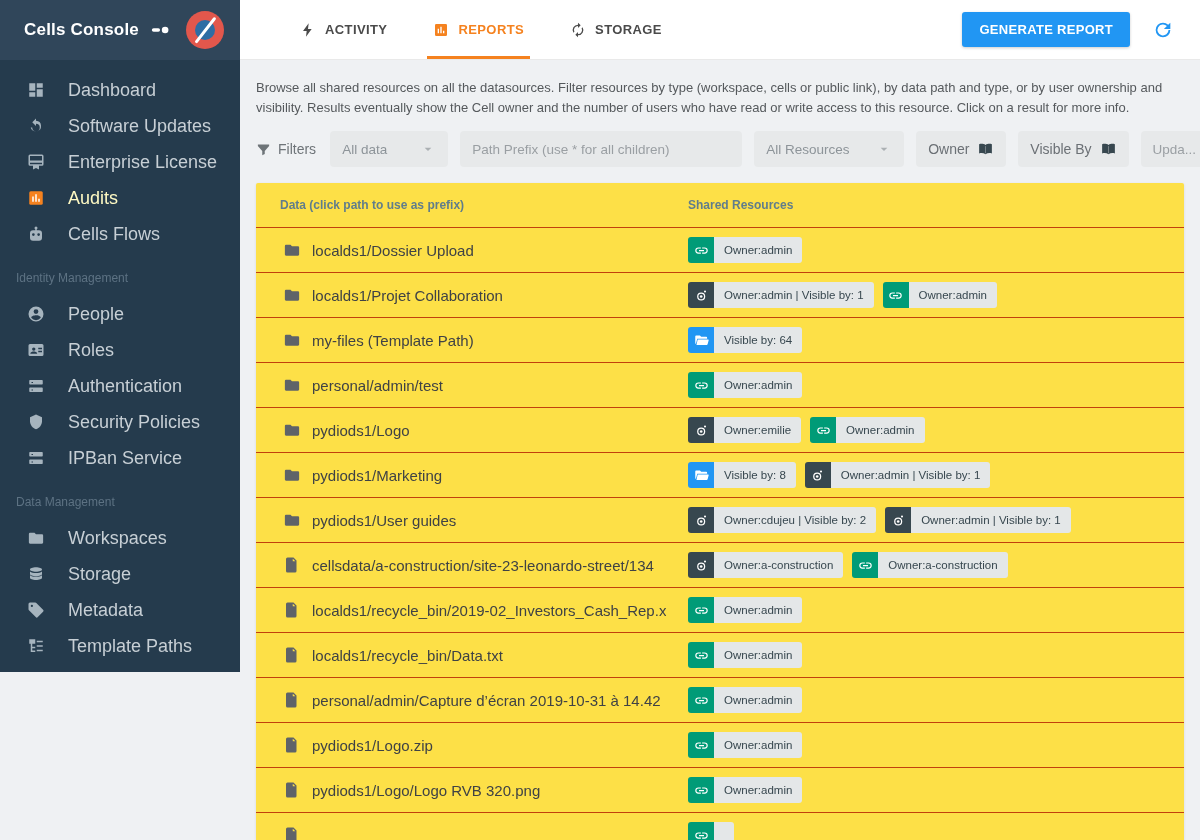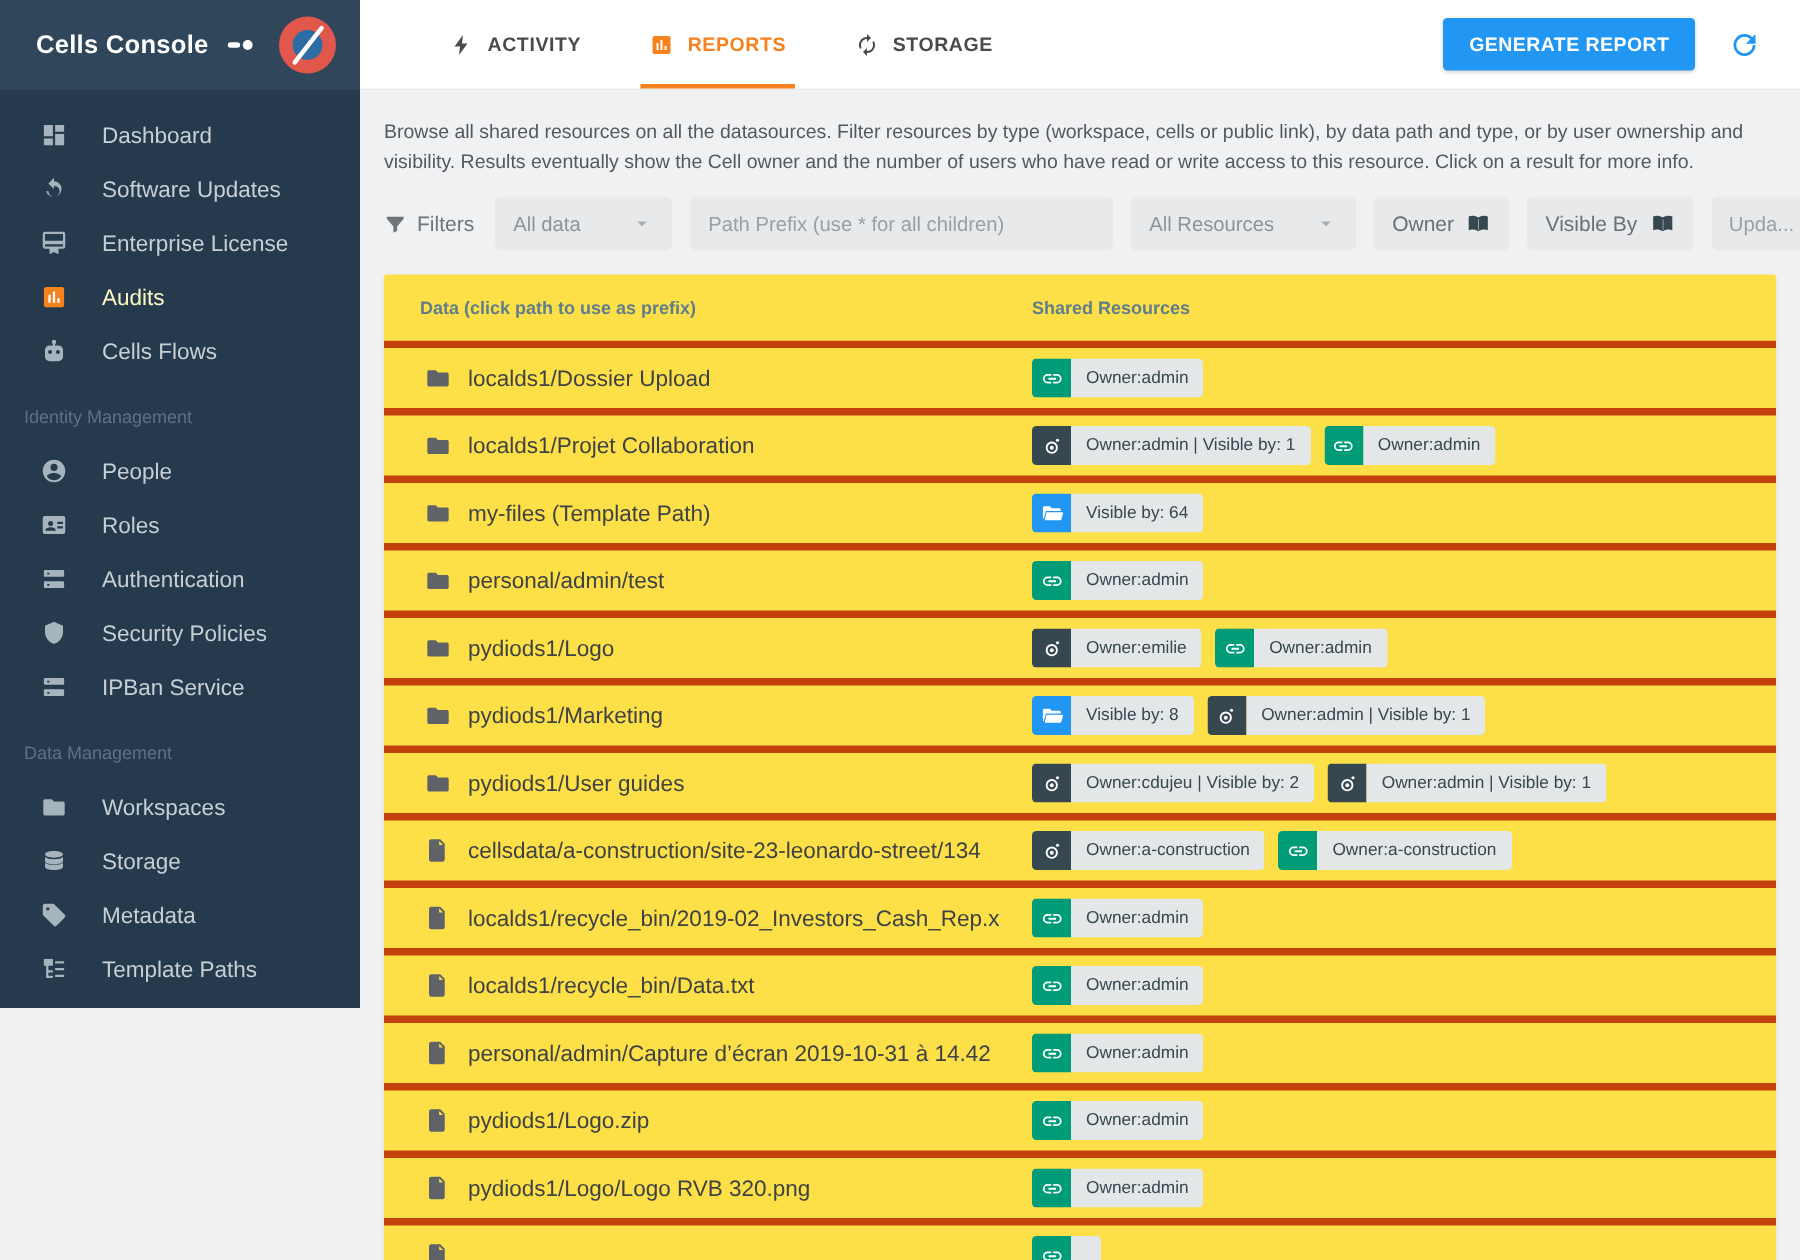--- a/index.html
+++ b/index.html
@@ -13,21 +13,21 @@
   .app-title { color:#FFFFFF; font-size:17px; font-weight:bold; letter-spacing:.2px; }
   .toggle-ic { margin-left:auto; margin-right:14px; color:#FFFFFF; }
   .toggle-ic svg { width:22px; height:22px; }
   .logo { width:38px; height:38px; border-radius:50%; background:#E2574C; position:relative; overflow:hidden; flex:none; }
   .logo-ball { position:absolute; left:9px; top:9px; width:20px; height:20px; border-radius:50%; background:#2E6DA4; }
   .logo-line { position:absolute; left:18px; top:3px; width:2.5px; height:32px; background:#FFFFFF; border-radius:2px; transform:rotate(38deg); }
   .sidebar-nav { padding-top:12px; flex:1; overflow:hidden; }
   .side-item { height:36px; display:flex; align-items:center; padding-left:26px; cursor:pointer; }
   .side-icon { width:20px; display:flex; justify-content:center; color:#A6B4BE; }
   .side-icon svg { width:18px; height:18px; fill:currentColor; }
-  .side-label { margin-left:22px; font-size:15px; color:#C7CfD5; }
+  .side-label { margin-left:22px; font-size:18px; color:#C7CfD5; }
   .side-item.active .side-label { color:#fef9c3; }
   .side-item.active .side-icon { color:#F5821F; }
   .side-section { height:36px; margin-top:8px; display:flex; align-items:center; padding-left:16px; font-size:12px; color:#5D7283; }
 
   
   .main-col { flex:1; display:flex; flex-direction:column; min-width:0; }
 
   
   .topbar { height:60px; background:#FFFFFF; border-bottom:1px solid #E9E9E9; display:flex; align-items:stretch; padding-left:60px; flex:none; }
   .tabs { display:flex; gap:46px; }
@@ -57,21 +57,21 @@
   .chip-user { color:#6B7075; gap:8px; font-size:14px; }
   .chip-user svg { width:17px; height:17px; fill:#37474F; }
   .chip-upda { width:68px; overflow:hidden; white-space:nowrap; }
 
   
   .card { background:#fde047; border-radius:2px 2px 0 0; box-shadow:0 1px 3px rgba(0,0,0,.09); flex:1; overflow:hidden; display:flex; flex-direction:column; }
   .thead { display:flex; align-items:center; height:44px; flex:none; font-size:12px; font-weight:bold; color:#607D8B; }
   .th-data { width:432px; padding-left:24px; }
   .th-res { flex:1; }
   .tbody { flex:1; overflow:hidden; }
-  .trow { display:flex; align-items:center; height:45px; border-top:5px solid #c2410c; cursor:pointer; }
+  .trow { display:flex; align-items:center; height:45px; border-top:1px solid #c2410c; cursor:pointer; }
   .cell-data { width:432px; display:flex; align-items:center; padding-left:27px; padding-right:6px; overflow:hidden; flex:none; }
   .row-ic { width:18px; flex:none; color:#5F6368; margin-right:11px; }
   .row-ic svg { width:18px; height:18px; fill:currentColor; }
   .path-txt { font-size:15px; color:#3F4245; white-space:nowrap; overflow:hidden; }
   .cell-res { flex:1; display:flex; align-items:center; gap:9px; overflow:hidden; }
   .badge { display:flex; height:26px; border-radius:3px; overflow:hidden; flex:none; cursor:pointer; }
   .badge-ic { width:26px; display:flex; align-items:center; justify-content:center; color:#FFFFFF; flex:none; }
   .badge-ic svg { width:15px; height:15px; fill:currentColor; }
   .badge-txt { background:#E4E7E8; color:#37474F; font-size:11.5px; display:flex; align-items:center; padding:0 10px; white-space:nowrap; }
 </style>

